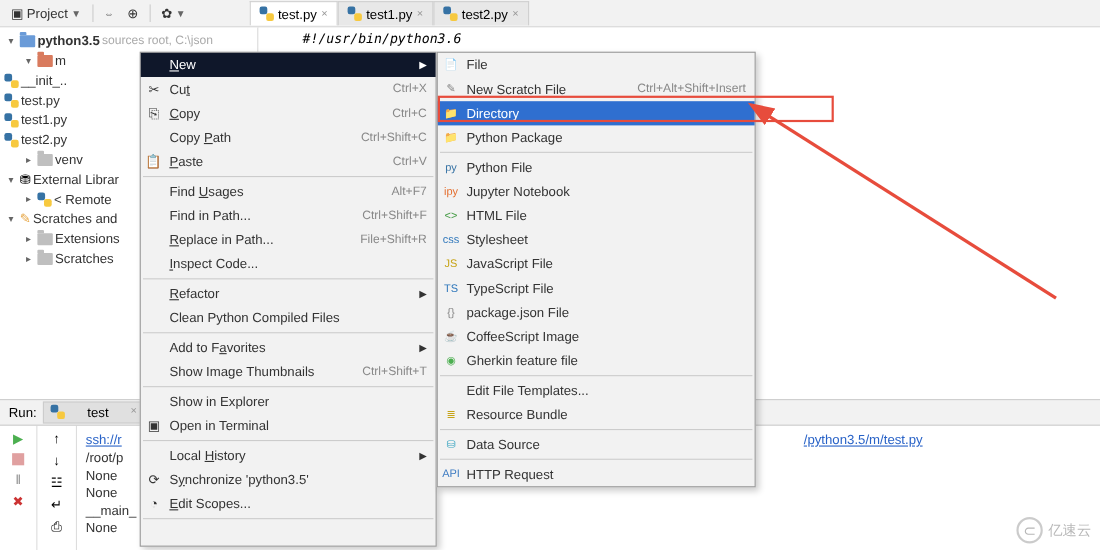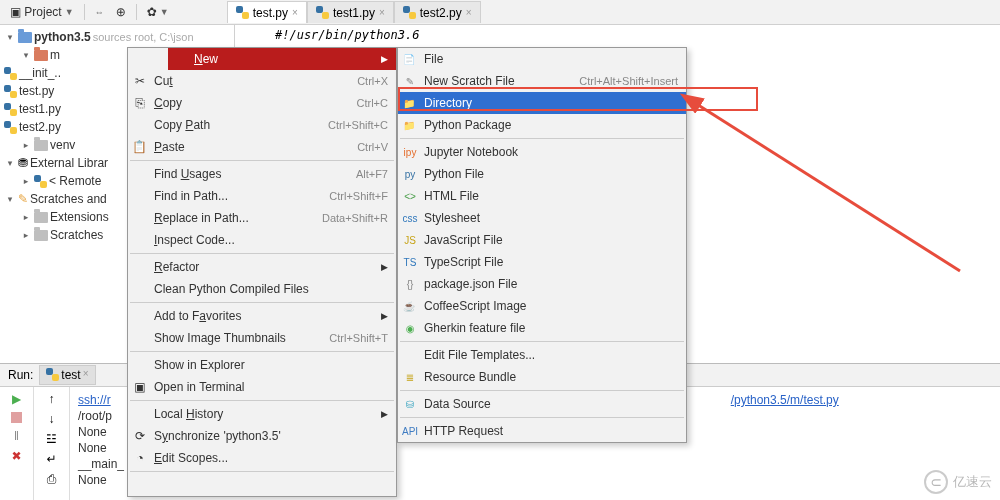--- a/index.html
+++ b/index.html
@@ -20,38 +20,38 @@
 .tree-label { color: #333; }
 .tree-muted { color: #aaa; font-size: 11px; }
 .indent1 { padding-left: 20px; }
 .indent3 { }
 
 .editor { flex: 1; background: #fff; position: relative; }
 .ed-line { padding: 3px 0 0 40px; color: #000000; font-family: Consolas, monospace; font-style: italic; }
 
 .ctx-menu { position: absolute; left: 127px; top: 47px; width: 270px; background: #f2f2f2; border: 1px solid #999; box-shadow: 3px 3px 6px rgba(0,0,0,0.2); z-index: 10; }
 .ctx-item { display: flex; align-items: center; height: 22px; padding: 0 8px 0 26px; position: relative; color: #333; }
-.ctx-item.hi { background: #b91c1c; color: #fff; margin-left: 40px; }
+.ctx-item.hi { background: #0f172a; color: #fff; }
 .ctx-icon { position: absolute; left: 4px; width: 16px; text-align: center; }
 .ctx-sep { height: 1px; background: #ccc; margin: 2px 2px; }
 .shortcut { margin-left: auto; color: #888; font-size: 11px; }
 .sub-arrow { margin-left: auto; font-size: 9px; }
 .underline { text-decoration: underline; }
 
 .sub-menu { position: absolute; left: 397px; top: 47px; width: 290px; background: #f2f2f2; border: 1px solid #999; box-shadow: 3px 3px 6px rgba(0,0,0,0.2); z-index: 11; }
 .sub-item { display: flex; align-items: center; height: 22px; padding: 0 8px 0 26px; position: relative; color: #333; }
 .sub-item.hi { background: #2f6fd0; color: #fff; }
 .sub-icon { position: absolute; left: 4px; width: 16px; text-align: center; font-size: 11px; }
 
 .red-box { position: absolute; left: 398px; top: 87px; width: 360px; height: 24px; border: 2px solid #e74c3c; z-index: 12; pointer-events: none; }
 .red-arrow-svg { position: absolute; left: 680px; top: 91px; z-index: 13; pointer-events: none; }
 
 .run-panel { position: absolute; bottom: 0; left: 0; right: 0; height: 137px; border-top: 1px solid #bbb; background: #fff; display: flex; }
 .run-header { position: absolute; top: 0; left: 0; right: 0; height: 23px; background: #f2f2f2; border-bottom: 1px solid #ccc; display: flex; align-items: center; padding: 0 8px; gap: 6px; }
-.run-header-tab { background: #e0e0e0; padding: 2px 6px; border: 1px solid #ccc; display: flex; gap: 2px; }
+.run-header-tab { background: #e0e0e0; padding: 2px 6px; border: 1px solid #ccc; display: flex; gap: 20px; }
 .run-side { width: 34px; border-right: 1px solid #ddd; display: flex; flex-direction: column; align-items: center; gap: 6px; padding-top: 28px; }
 .run-side2 { width: 36px; border-right: 1px solid #ddd; display: flex; flex-direction: column; align-items: center; gap: 6px; padding-top: 28px; }
 .run-body { flex: 1; padding: 28px 8px 4px 8px; font-family: Consolas, monospace; font-size: 12px; line-height: 16px; color: #333; overflow: hidden; white-space: nowrap; }
 .run-body .blue { color: #2862c7; text-decoration: underline; }
 
 .icon-folder { display:inline-block; width:14px; height:11px; background:#d8b36a; border-radius:1px; position:relative; }
 .icon-folder::before { content:""; position:absolute; top:-3px; left:0; width:6px; height:3px; background:#d8b36a; border-radius:1px 1px 0 0;}
 .icon-folder.red { background:#d97b5e; }
 .icon-folder.red::before { background:#d97b5e; }
 .icon-folder.grey { background:#bfbfbf; }
@@ -198,21 +198,21 @@
     <div class="ctx-item">
       <span>Find <span class="underline">U</span>sages</span>
       <span class="shortcut">Alt+F7</span>
     </div>
     <div class="ctx-item">
       <span>Find in Path...</span>
       <span class="shortcut">Ctrl+Shift+F</span>
     </div>
     <div class="ctx-item">
       <span><span class="underline">R</span>eplace in Path...</span>
-      <span class="shortcut">Data+Shift+R</span>
+      <span class="shortcut">File+Shift+R</span>
     </div>
     <div class="ctx-item">
       <span><span class="underline">I</span>nspect Code...</span>
     </div>
     <div class="ctx-sep"></div>
     <div class="ctx-item">
       <span><span class="underline">R</span>efactor</span>
       <span class="sub-arrow">▶</span>
     </div>
     <div class="ctx-item">
@@ -265,26 +265,26 @@
     <div class="sub-item hi">
       <span class="sub-icon" style="color: rgb(255, 255, 255); font-size: 10px;">📁</span>
       <span>Directory</span>
     </div>
     <div class="sub-item">
       <span class="sub-icon" style="color: rgb(106, 155, 216); font-size: 10px;">📁</span>
       <span>Python Package</span>
     </div>
     <div class="ctx-sep"></div>
     <div class="sub-item">
+      <span class="sub-icon" style="color: rgb(54, 114, 164); font-size: 10px;">py</span>
+      <span>Python File</span>
+    </div>
+    <div class="sub-item">
       <span class="sub-icon" style="color: rgb(228, 110, 46); font-size: 10px;">ipy</span>
       <span>Jupyter Notebook</span>
-    </div>
-    <div class="sub-item">
-      <span class="sub-icon" style="color: rgb(54, 114, 164); font-size: 10px;">py</span>
-      <span>Python File</span>
     </div>
     <div class="sub-item">
       <span class="sub-icon" style="color: rgb(75, 158, 75); font-size: 10px;">&lt;&gt;</span>
       <span>HTML File</span>
     </div>
     <div class="sub-item">
       <span class="sub-icon" style="color: rgb(47, 119, 187); font-size: 10px;">css</span>
       <span>Stylesheet</span>
     </div>
     <div class="sub-item">

